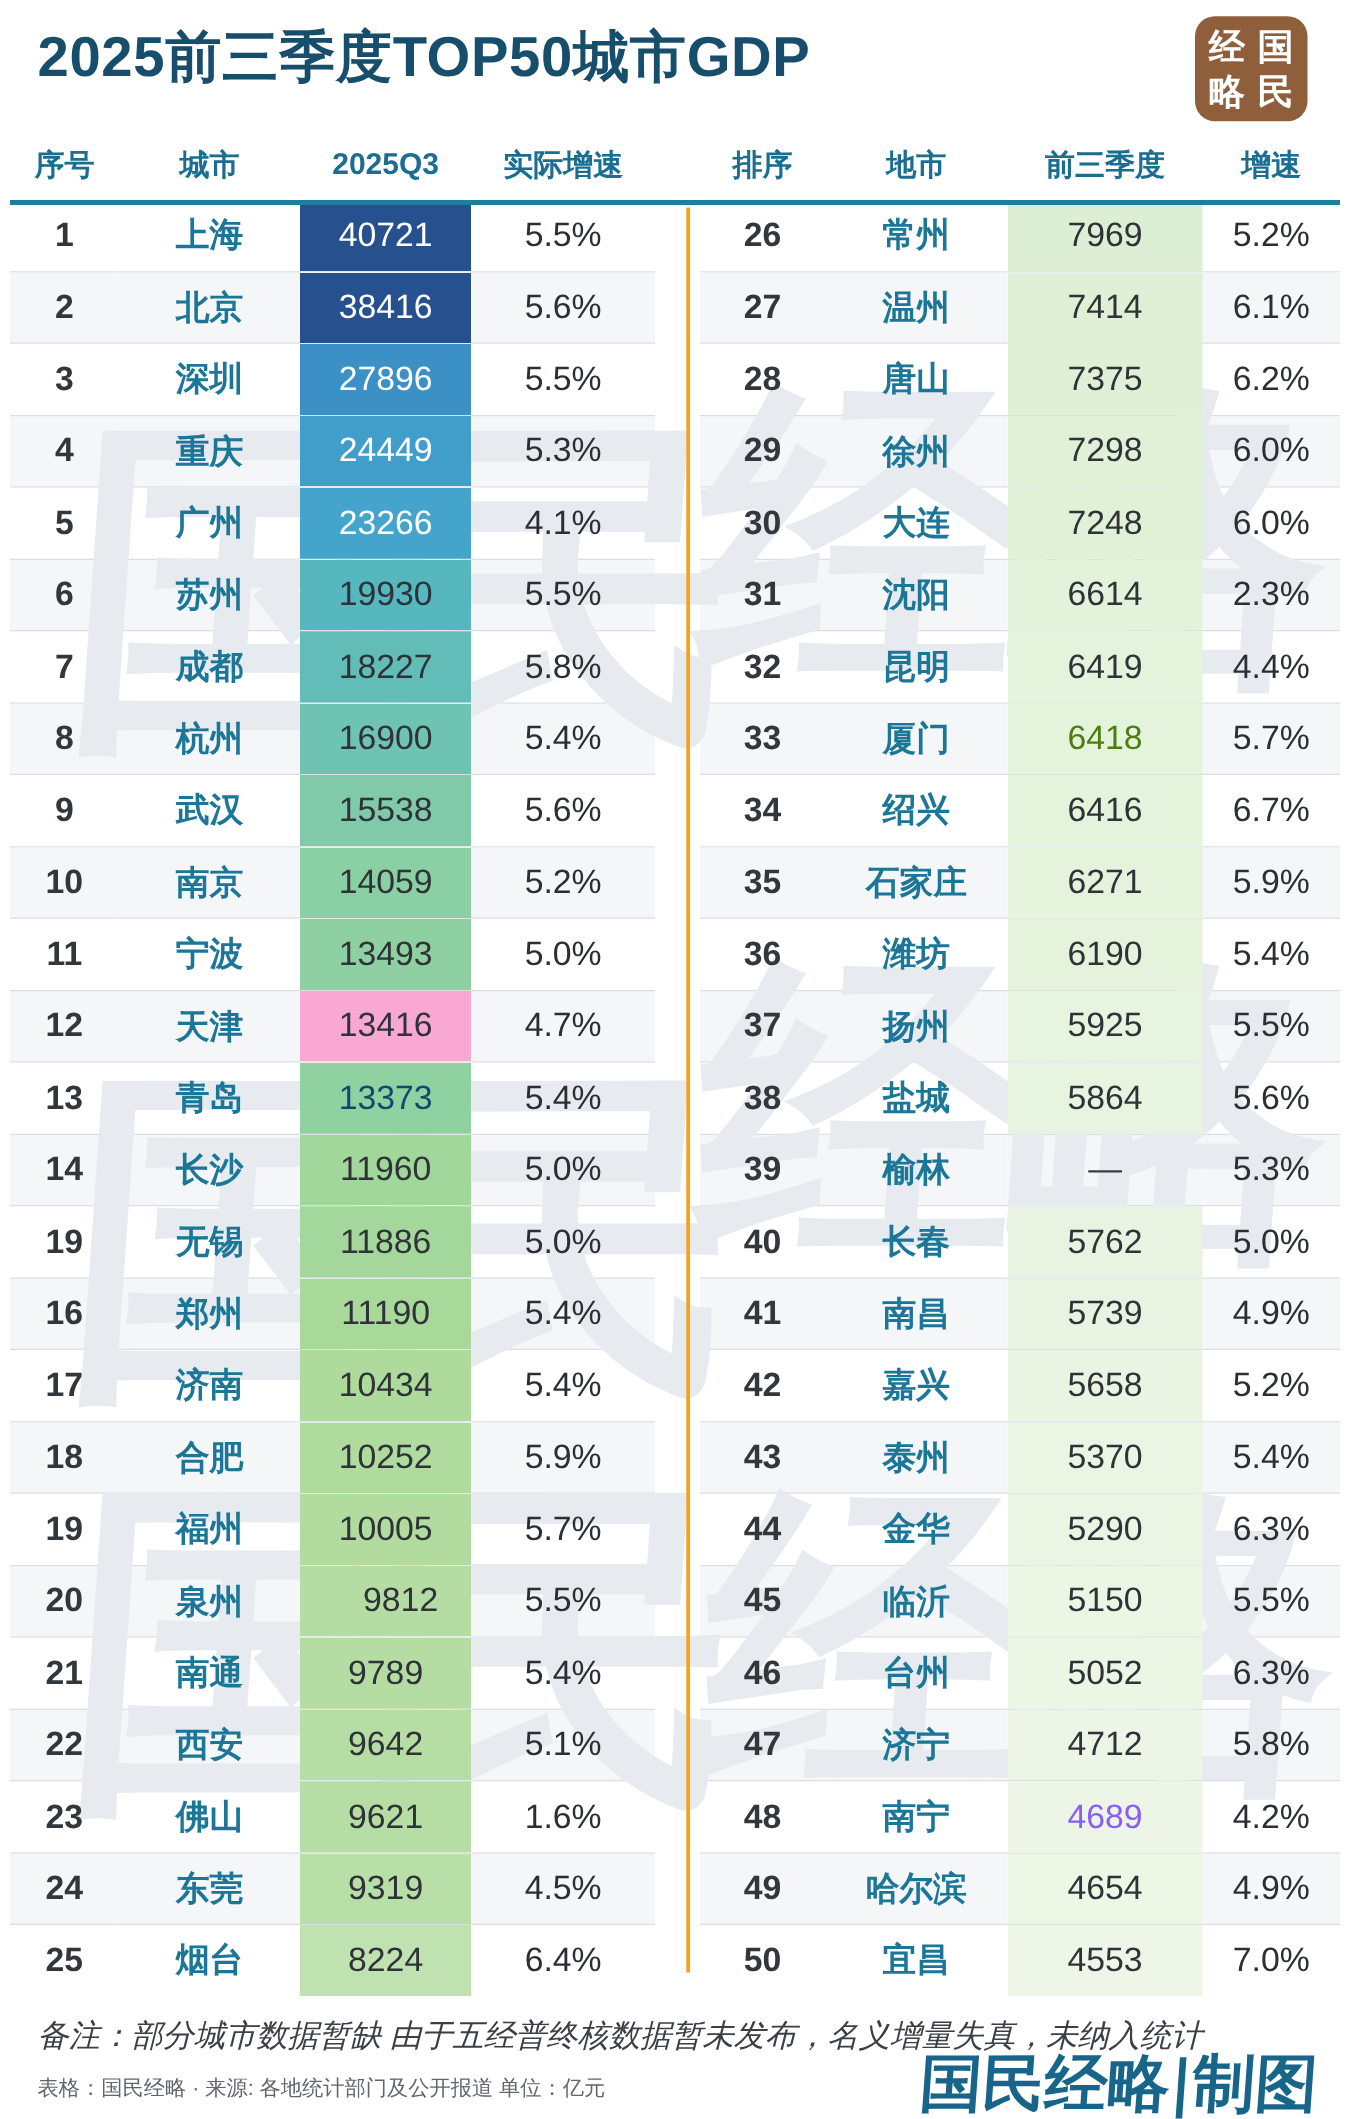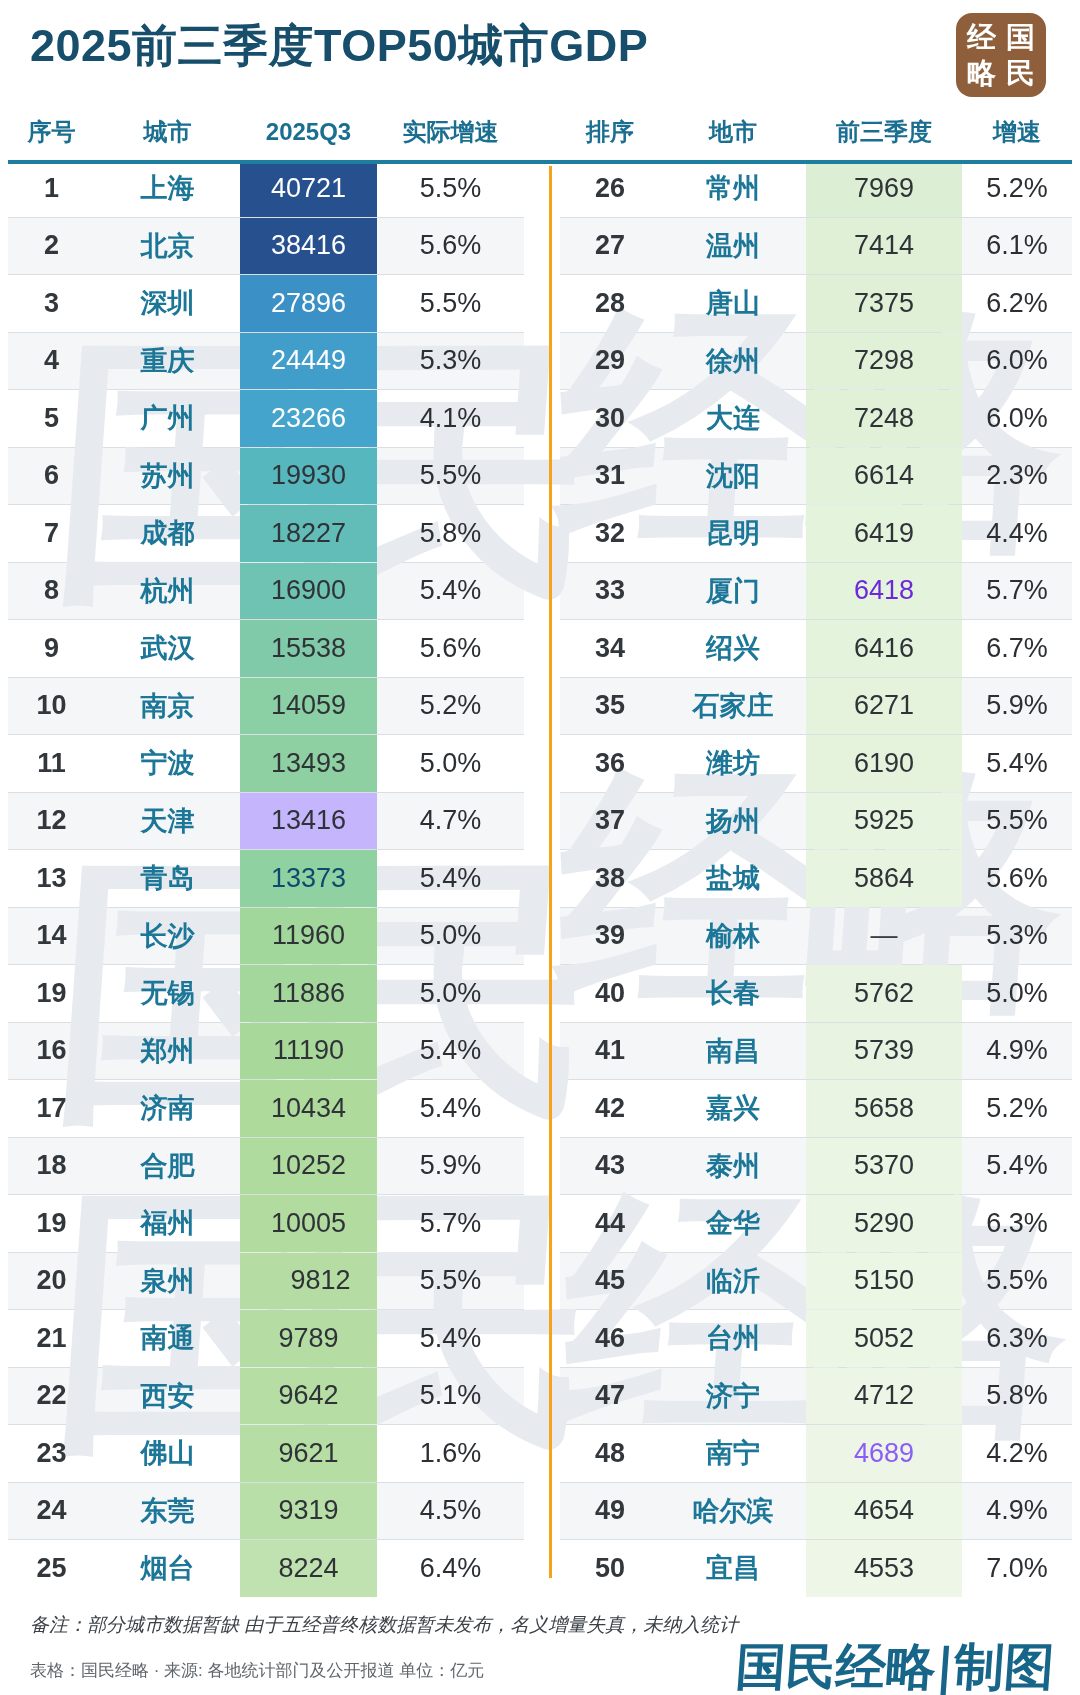--- a/index.html
+++ b/index.html
@@ -33,21 +33,21 @@
   
   .left-t  col:nth-child(1){width:87px;}  .left-t  col:nth-child(2){width:145px;}
   .left-t  col:nth-child(3){width:137px;} .left-t  col:nth-child(4){width:147px;}
   .right-t col:nth-child(1){width:100px;} .right-t col:nth-child(2){width:146px;}
   .right-t col:nth-child(3){width:156px;} .right-t col:nth-child(4){width:110px;}
   
   .head-rule{position:absolute;left:8px;width:1064px;top:160px;height:4px;background:#1e7e9e;z-index:3;}
   
   .v-divider{position:absolute;left:549px;top:166px;width:3px;height:1412px;background:#f7a21b;z-index:3;}
   
-  .note{position:absolute;left:30px;top:1612px;font-size:19px;font-style:italic;
+  .note{position:absolute;left:30px;top:1612px;font-size:25px;font-style:italic;
         color:#3b4045;z-index:3;}
   .source{position:absolute;left:30px;top:1659px;font-size:17px;color:#60666b;z-index:3;}
   .credit{position:absolute;right:26px;top:1634px;font-size:50px;font-weight:700;
           color:#17668a;font-family:"DejaVu Serif",serif;transform:skewX(-4deg);z-index:3;}
 </style>
 </head>
 <body>
 
 <div class="page">
 
@@ -148,21 +148,21 @@
           </tr>
           <tr>
             <td class="rank-cell">11</td>
             <td class="city-cell">宁波</td>
             <td class="value-cell" style="background: rgb(143, 208, 162); color: rgb(47, 51, 56);">13493</td>
             <td class="growth-cell">5.0%</td>
           </tr>
           <tr>
             <td class="rank-cell">12</td>
             <td class="city-cell">天津</td>
-            <td class="value-cell" style="background: #c4b5fd; color: rgb(47, 51, 56);">13416</td>
+            <td class="value-cell" style="background: #f9a8d4; color: rgb(47, 51, 56);">13416</td>
             <td class="growth-cell">4.7%</td>
           </tr>
           <tr>
             <td class="rank-cell">13</td>
             <td class="city-cell">青岛</td>
             <td class="value-cell" style="background: rgb(144, 209, 161); color: #0c4a6e;">13373</td>
             <td class="growth-cell">5.4%</td>
           </tr>
           <tr>
             <td class="rank-cell">14</td>
@@ -292,21 +292,21 @@
           </tr>
           <tr>
             <td class="rank-cell">32</td>
             <td class="city-cell">昆明</td>
             <td class="value-cell" style="background: rgb(228, 243, 220); color: rgb(47, 51, 56);">6419</td>
             <td class="growth-cell">4.4%</td>
           </tr>
           <tr>
             <td class="rank-cell">33</td>
             <td class="city-cell">厦门</td>
-            <td class="value-cell" style="background: rgb(228, 243, 220); color: #6d28d9;">6418</td>
+            <td class="value-cell" style="background: rgb(228, 243, 220); color: #4d7c0f;">6418</td>
             <td class="growth-cell">5.7%</td>
           </tr>
           <tr>
             <td class="rank-cell">34</td>
             <td class="city-cell">绍兴</td>
             <td class="value-cell" style="background: rgb(228, 243, 220); color: rgb(47, 51, 56);">6416</td>
             <td class="growth-cell">6.7%</td>
           </tr>
           <tr>
             <td class="rank-cell">35</td>

